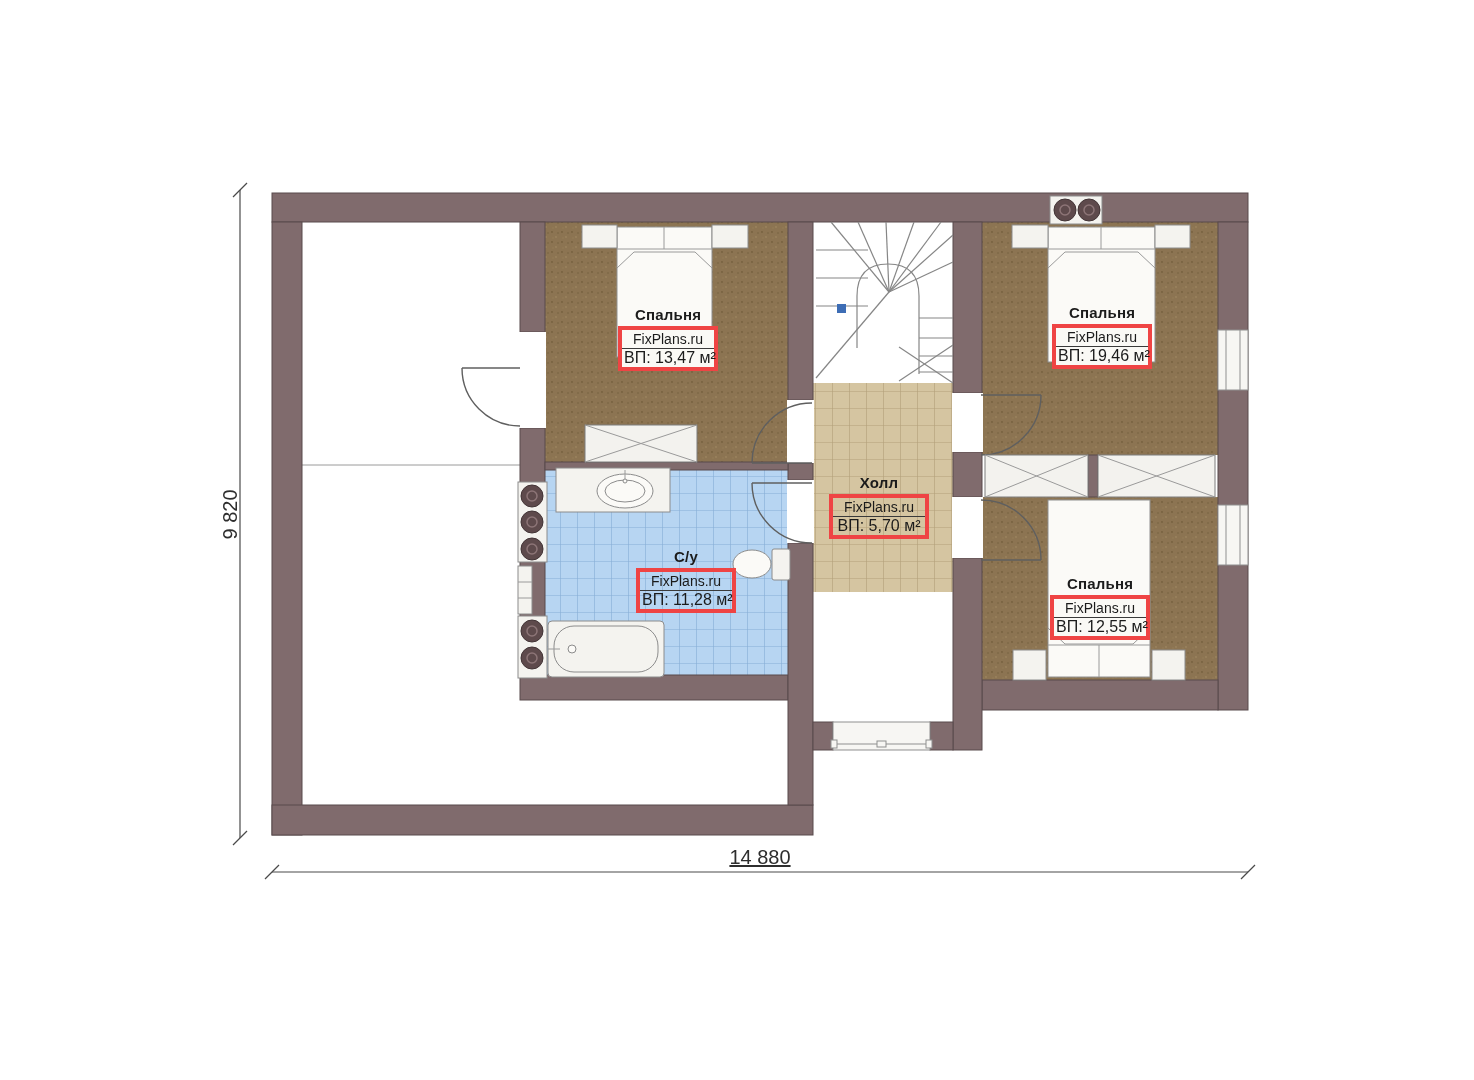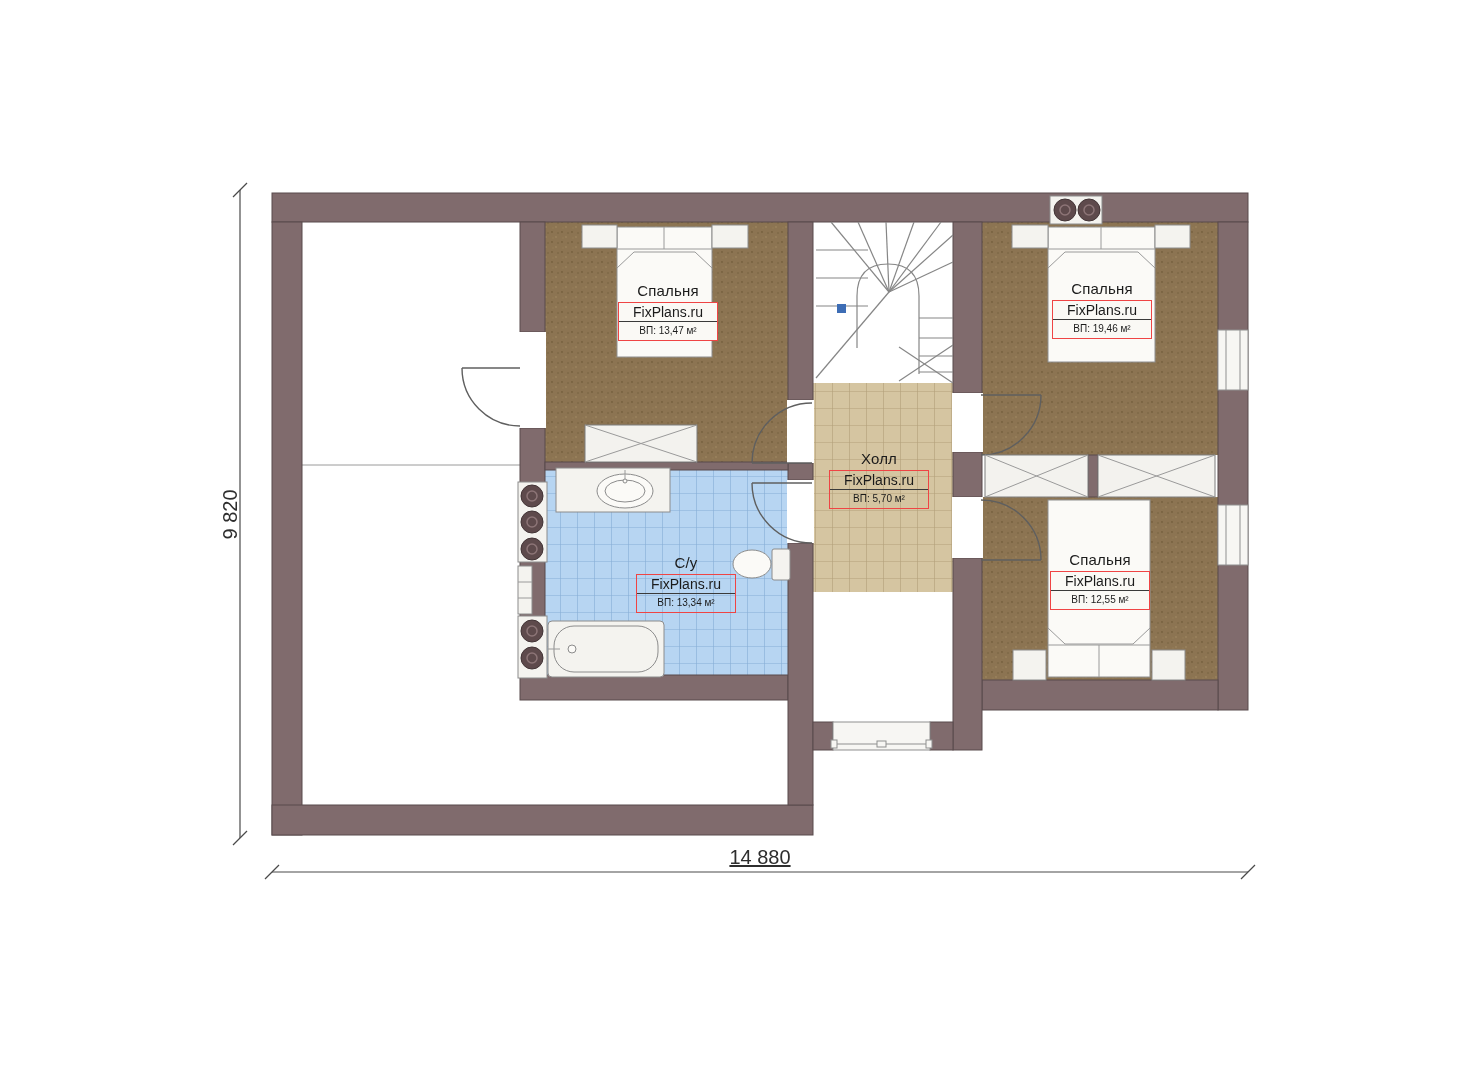--- a/index.html
+++ b/index.html
@@ -23,25 +23,25 @@
   .bed line,.bed polyline{fill:none;stroke:#9a9a9a;stroke-width:1;}
   .closet rect{fill:#f3f2ee;stroke:#7c7c7c;stroke-width:1;}
   .closet line{stroke:#9a9a9a;stroke-width:1;}
   .stair line,.stair path{stroke:#868686;stroke-width:1.2;fill:none;}
   .plumb circle.outer{fill:#5e4a4c;stroke:#423436;stroke-width:1;}
   .plumb circle.inner{fill:none;stroke:#8d7577;stroke-width:1.5;}
   .dim line{stroke:#4a4a4a;stroke-width:1.2;}
 
   
   .room-label{position:absolute;text-align:center;color:#1b1b1b;width:100px;}
-  .room-title{font-weight:normal;font-size:15px;line-height:16px;margin-bottom:3px;letter-spacing:.2px;}
-  .room-box{border:1px solid #ef4444;}
+  .room-title{font-weight:bold;font-size:15px;line-height:16px;margin-bottom:3px;letter-spacing:.2px;margin-top:24px;}
+  .room-box{border:4px solid #ef4444;}
   .room-label.on-white .room-box{background:#faf9f5;}
   .room-row{font-size:14px;line-height:18px;padding:0 2px;white-space:nowrap;}
-  .room-row.area{font-size:10px;}
+  .room-row.area{font-size:16px;}
   .room-row + .room-row{border-top:1px solid #3a3a3a;}
 
   
   .dim-label{position:absolute;font-size:20px;color:#2e2e2e;text-align:center;}
   .dim-label.vert{width:70px;transform:rotate(-90deg);transform-origin:center;}
 </style>
 </head>
 <body>
 
 <div class="plan">
@@ -282,25 +282,25 @@
 </div>
 
 <div class="room-label on-white" style="left:1050px;top:552px;">
   <div class="room-title">Спальня</div>
   <div class="room-box">
     <div class="room-row brand">FixPlans.ru</div>
     <div class="room-row area">ВП: 12,55 м²</div>
   </div>
 </div>
 
-<div class="room-label" style="left:636px;top:555px;">
+<div class="room-label" style="left:636px;top:525px;">
   <div class="room-title">С/у</div>
   <div class="room-box">
     <div class="room-row brand">FixPlans.ru</div>
-    <div class="room-row area">ВП: 13,34 м²</div>
+    <div class="room-row area">ВП: 11,28 м²</div>
   </div>
 </div>
 
 <div class="room-label" style="left:829px;top:451px;">
   <div class="room-title">Холл</div>
   <div class="room-box">
     <div class="room-row brand">FixPlans.ru</div>
     <div class="room-row area">ВП: 5,70 м²</div>
   </div>
 </div>

